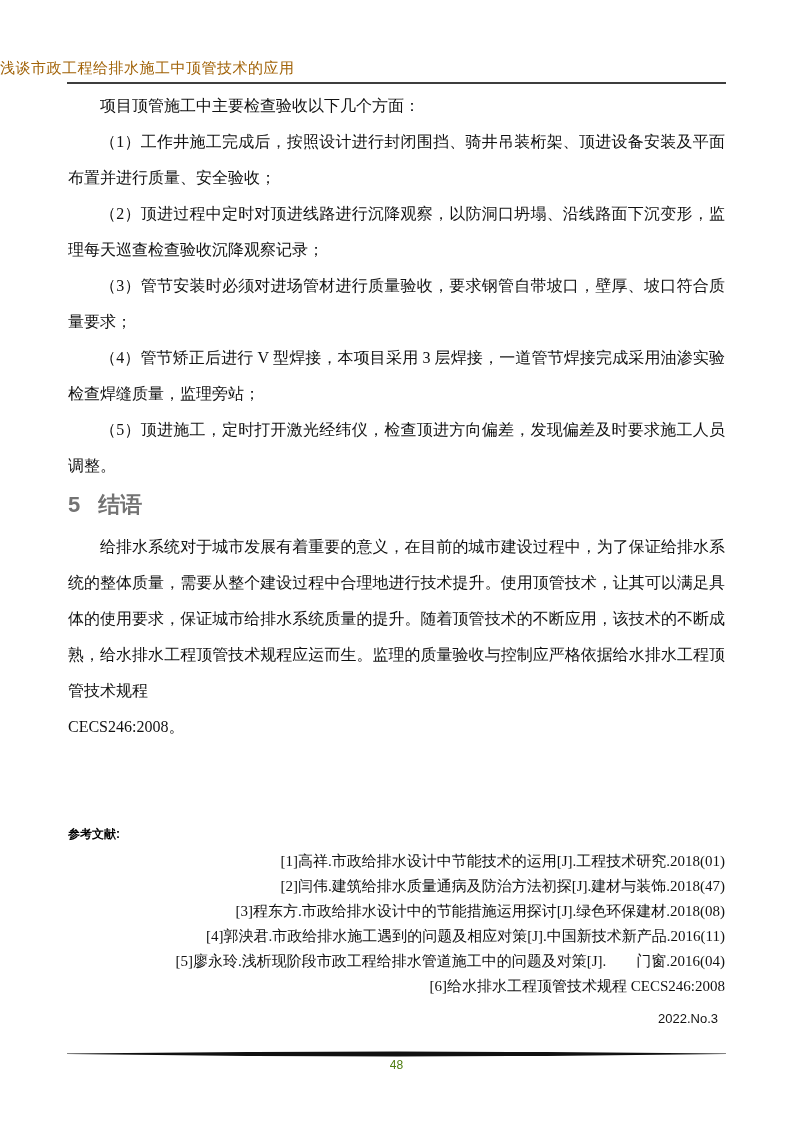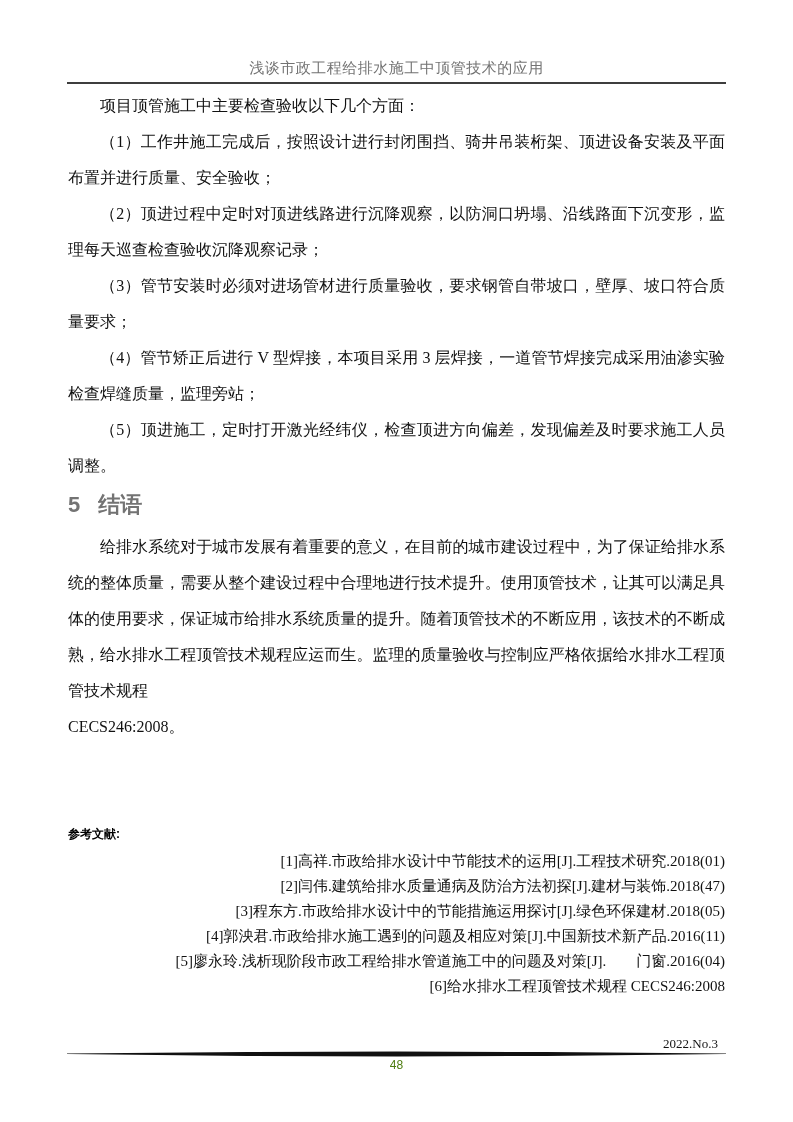--- a/index.html
+++ b/index.html
@@ -15,24 +15,24 @@
     overflow: hidden;
     font-family: "Liberation Serif", "DejaVu Serif", serif;
     color: #1a1a1a;
   }
   
   .header-title {
     position: absolute;
     top: 59px;
     left: 0;
     width: 793px;
-    text-align: center;
+    text-align: left;
     font-size: 15px;
     letter-spacing: 0.5px;
-    color: #737373;
+    color: #a16207;
   }
   .header-rule {
     position: absolute;
     top: 82px;
     left: 67px;
     width: 659px;
     height: 0;
     border-top: 2px solid #3d3d3d;
   }
   
@@ -94,25 +94,25 @@
     top: 1058px;
     left: 0;
     width: 793px;
     text-align: center;
     font-family: "Liberation Sans", "DejaVu Sans", sans-serif;
     font-size: 12px;
     color: #4d7c0f;
   }
   .footer-issue {
     position: absolute;
-    top: 1036px;
+    top: 1011px;
     left: 68px;
     width: 650px;
     text-align: right;
-    font-family: Liberation Serif, serif;
+    font-family: Liberation Sans, sans-serif;
     font-size: 13px;
     color: #111;
   }
 </style>
 </head>
 <body>
 
 <div class="page">
 
   <div class="header-title">浅谈市政工程给排水施工中顶管技术的应用</div>
@@ -131,21 +131,21 @@
     </h2>
 
     <p class="body-para">给排水系统对于城市发展有着重要的意义，在目前的城市建设过程中，为了保证给排水系统的整体质量，需要从整个建设过程中合理地进行技术提升。使用顶管技术，让其可以满足具体的使用要求，保证城市给排水系统质量的提升。随着顶管技术的不断应用，该技术的不断成熟，给水排水工程顶管技术规程应运而生。监理的质量验收与控制应严格依据给水排水工程顶管技术规程</p>
     <p class="body-para no-indent">CECS246:2008。</p>
   </div>
 
   <div class="references">
     <div class="ref-heading">参考文献:</div>
     <div class="ref-item">[1]高祥.市政给排水设计中节能技术的运用[J].工程技术研究.2018(01)</div>
     <div class="ref-item">[2]闫伟.建筑给排水质量通病及防治方法初探[J].建材与装饰.2018(47)</div>
-    <div class="ref-item">[3]程东方.市政给排水设计中的节能措施运用探讨[J].绿色环保建材.2018(05)</div>
+    <div class="ref-item">[3]程东方.市政给排水设计中的节能措施运用探讨[J].绿色环保建材.2018(08)</div>
     <div class="ref-item">[4]郭泱君.市政给排水施工遇到的问题及相应对策[J].中国新技术新产品.2016(11)</div>
     <div class="ref-item">[5]廖永玲.浅析现阶段市政工程给排水管道施工中的问题及对策[J].　　门窗.2016(04)</div>
     <div class="ref-item">[6]给水排水工程顶管技术规程 CECS246:2008</div>
   </div>
 
   <svg class="footer-rule" viewBox="0 0 659 6" preserveAspectRatio="none">
     <polygon points="0,2.4 180,1.1 330,0.4 480,1.1 659,2.4 659,3.1 480,4.9 330,5.6 180,4.9 0,3.1" fill="#111111"></polygon>
   </svg>
   <div class="footer-page-number">48</div>
   <div class="footer-issue">2022.No.3</div>

